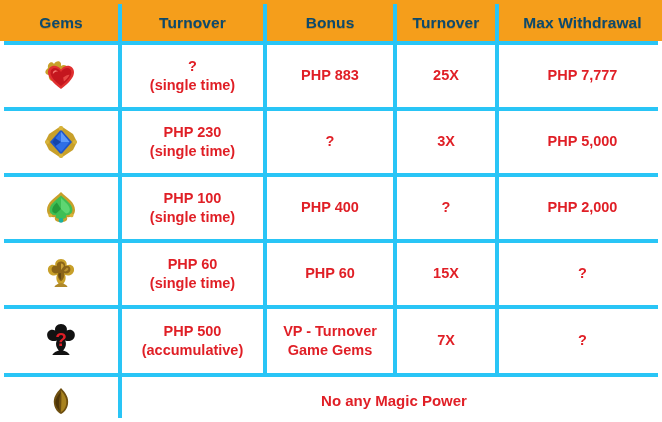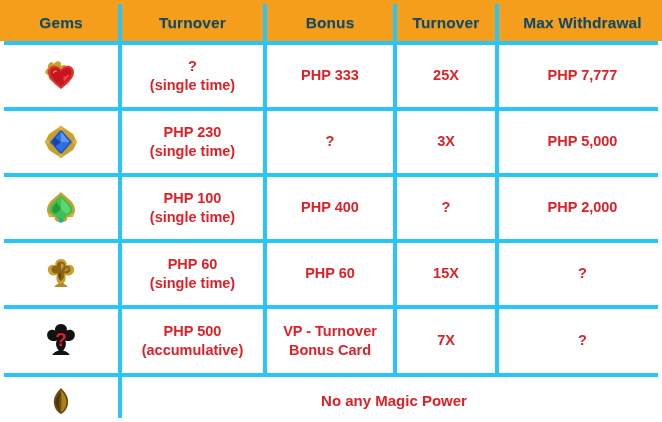--- a/index.html
+++ b/index.html
@@ -127,21 +127,21 @@
               <path d="M14.5 14.2 C12.6 14.6 11.6 16.1 11.9 17.9 C13.1 16.3 15.1 15.1 17.3 15.2 Z" fill="#FF8A80" opacity=".85"></path>
               <path d="M22.2 21.5 C24.4 19.6 26.8 18.5 28.6 18.7 C27.6 21.1 25.3 23.6 22.9 25.6 Z" fill="#FF6A60" opacity=".6"></path>
             </svg>
           </div>
         </td>
         <td class="cell">
           <span class="l2">?</span>
           <span class="l2">(single time)</span>
         </td>
         <td class="cell">
-          <span class="l2">PHP 333</span>
+          <span class="l2">PHP 883</span>
         </td>
         <td class="cell">25X</td>
         <td class="cell">PHP 7,777</td>
       </tr>
 
       <tr>
         <td class="cell gemcell">
           <div class="gemwrap">
             <svg class="gem" width="40" height="40" viewBox="0 0 40 40">
               <path d="M20 4 L32 12 L36 20 L32 28 L20 36 L8 28 L4 20 L8 12 Z" fill="#C8A02A"></path>
@@ -225,21 +225,21 @@
               <text x="21" y="26" text-anchor="middle" font-family="Liberation Sans, sans-serif" font-size="19" font-weight="bold" fill="#E01F26">?</text>
             </svg>
           </div>
         </td>
         <td class="cell">
           <span class="l2">PHP 500</span>
           <span class="l2">(accumulative)</span>
         </td>
         <td class="cell">
           <span class="l2">VP - Turnover</span>
-          <span class="l2">Bonus Card</span>
+          <span class="l2">Game Gems</span>
         </td>
         <td class="cell">7X</td>
         <td class="cell">?</td>
       </tr>
 
       <tr class="last">
         <td class="cell gemcell">
           <div class="gemwrap">
             <svg class="gem" width="24" height="30" viewBox="0 0 24 30">
               <path d="M12 2 C17 7 20 12 19 18 C18.2 23.4 14.6 27 12 28 C9.4 27 5.8 23.4 5 18 C4 12 7 7 12 2 Z" fill="#6E4F10"></path>

